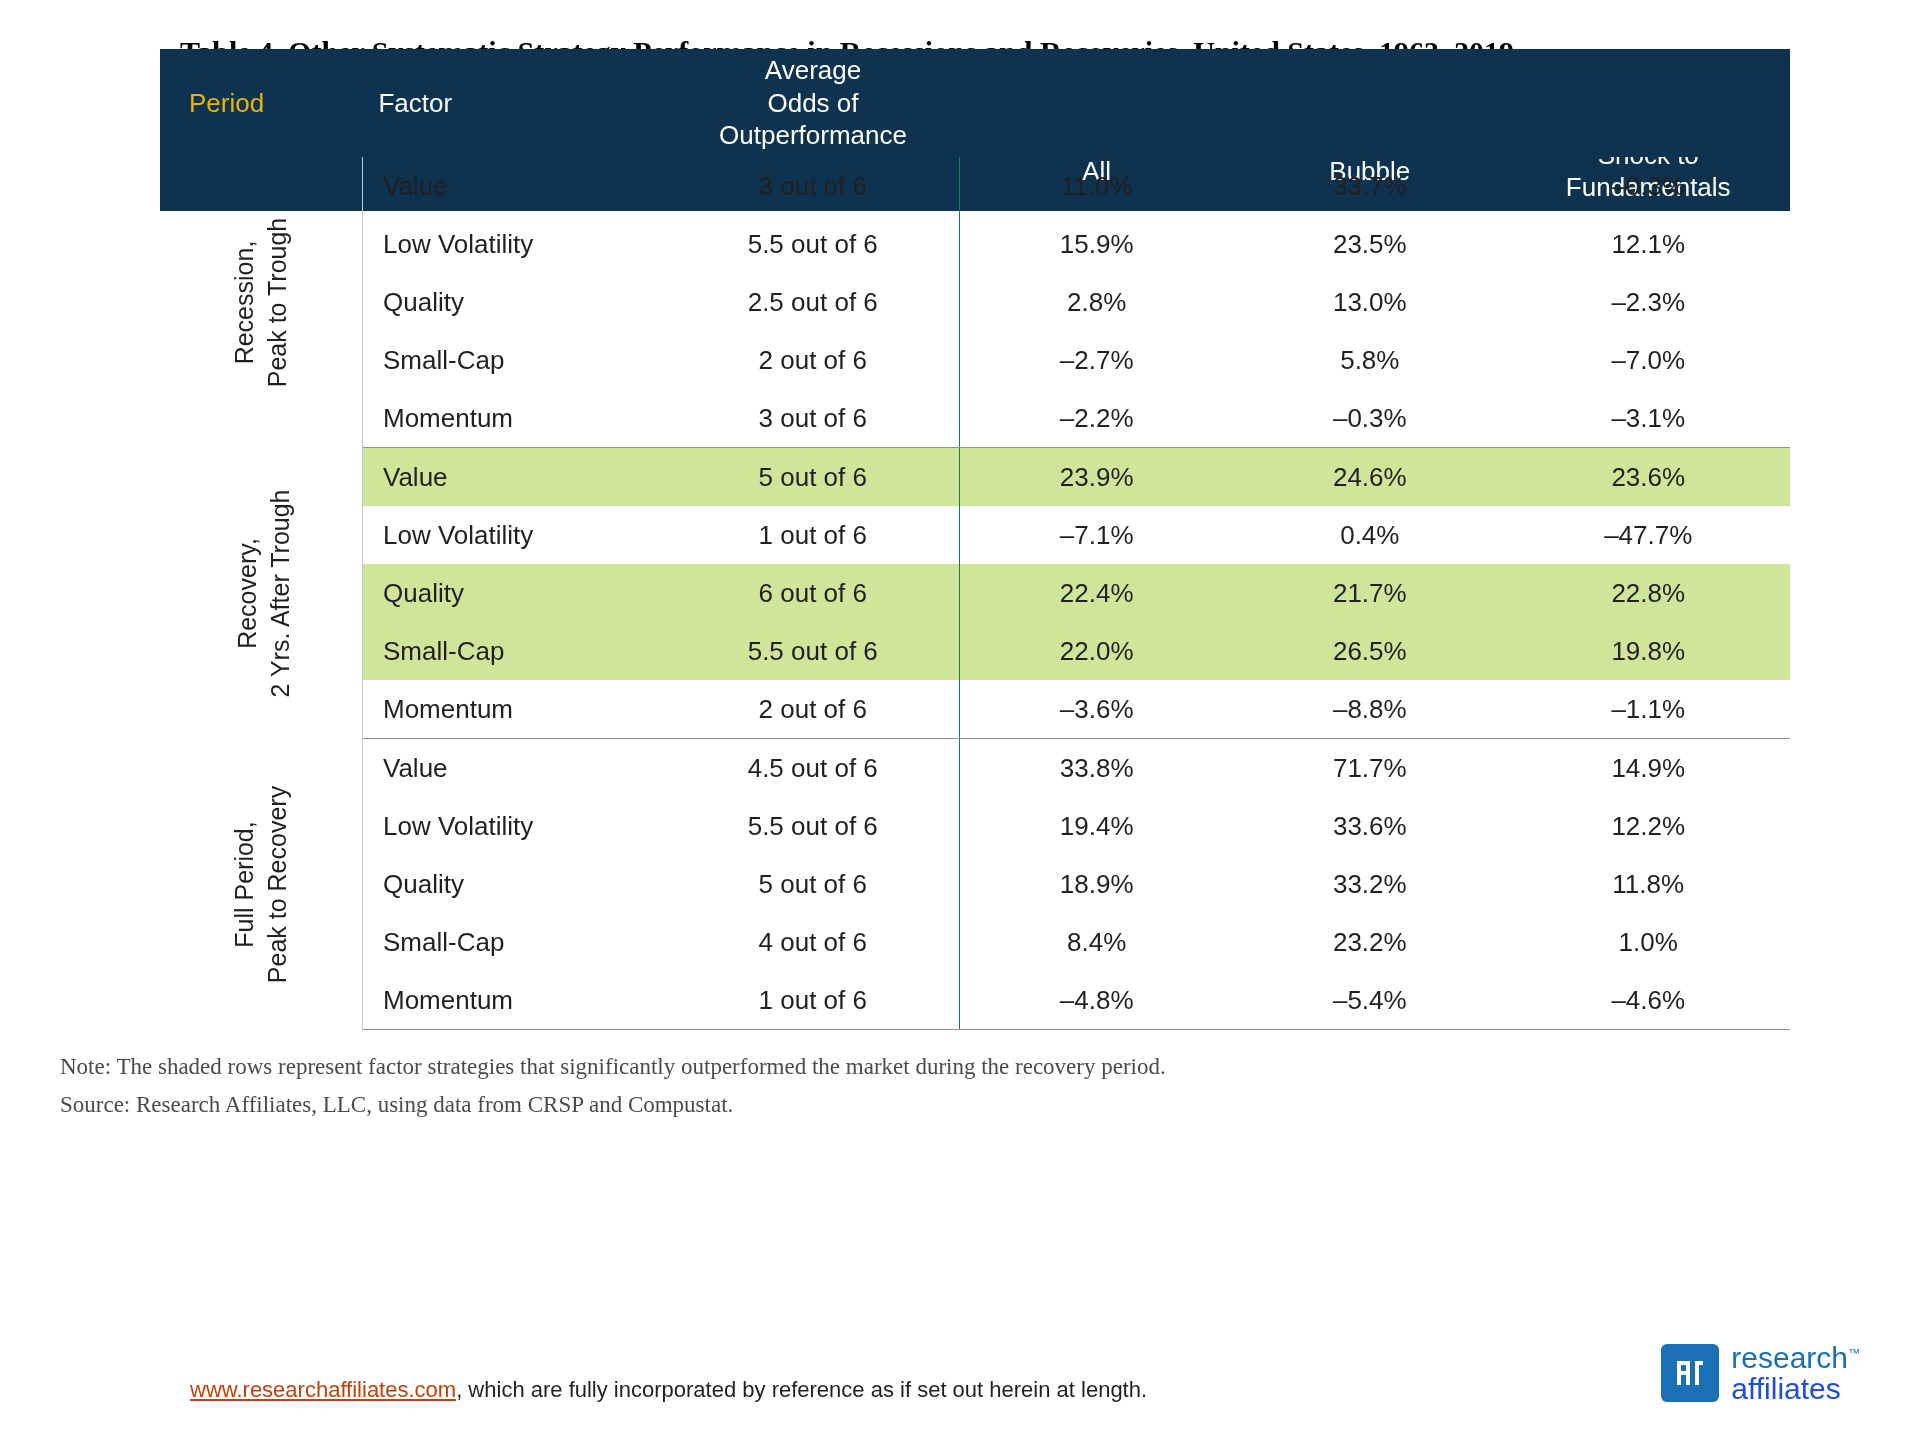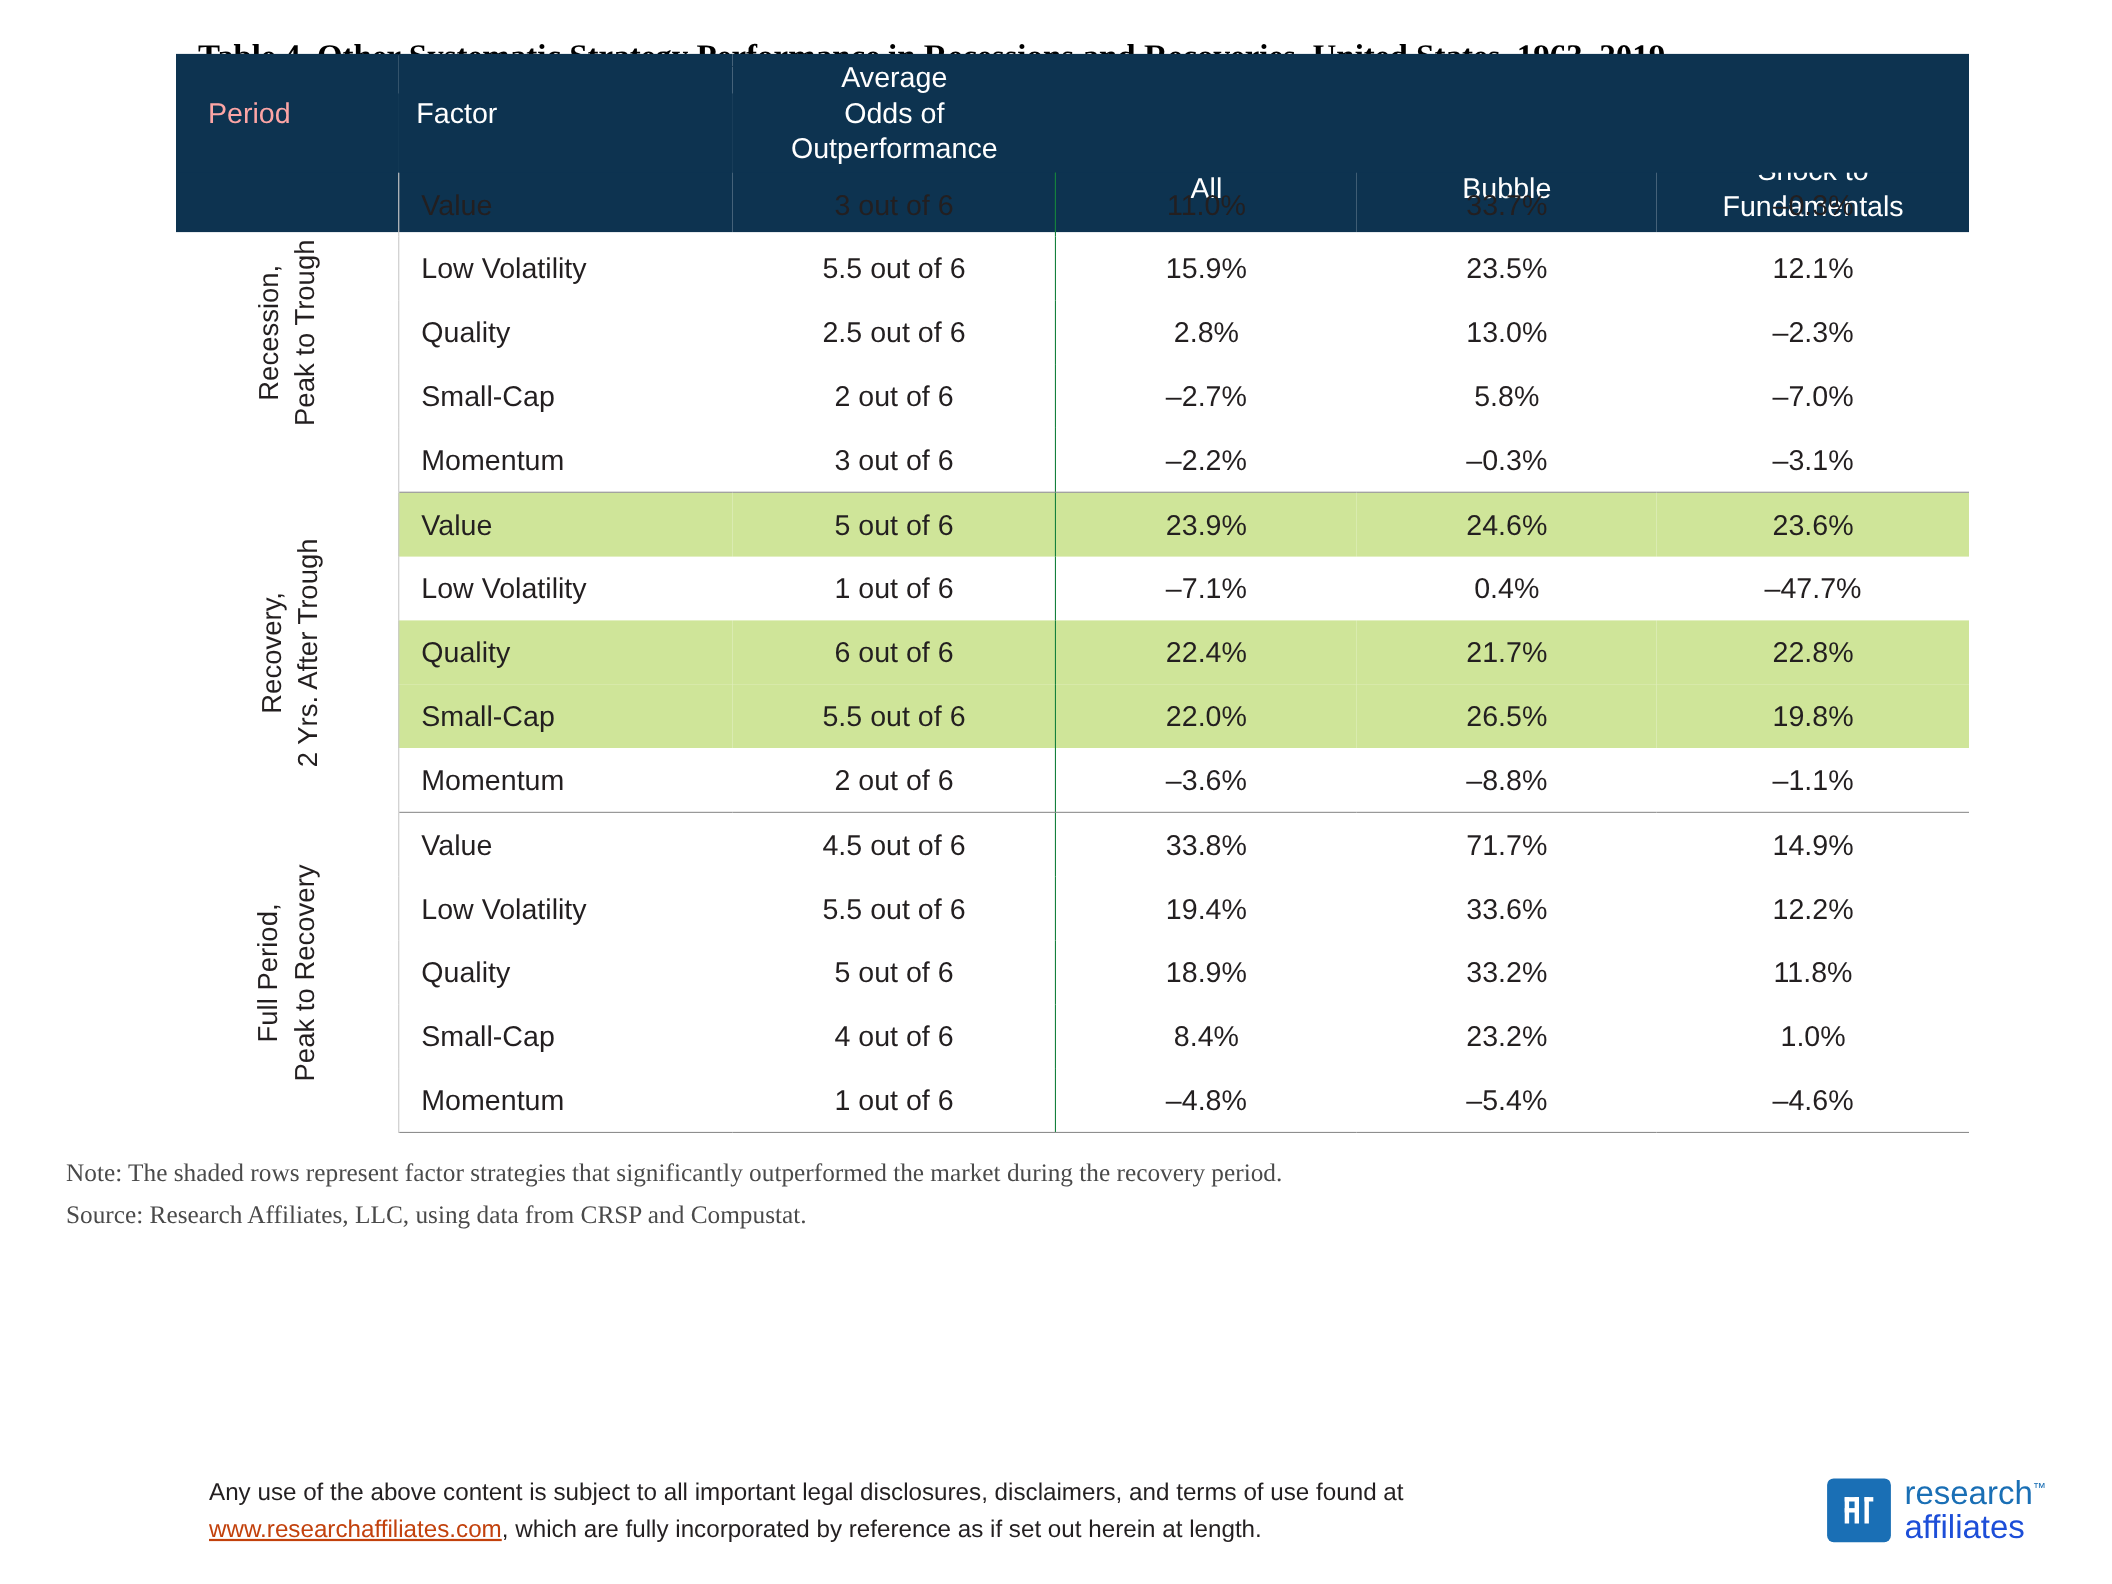--- a/index.html
+++ b/index.html
@@ -242,21 +242,21 @@
       <col class="col-period">
       <col class="col-factor">
       <col class="col-odds">
       <col class="col-all">
       <col class="col-bubble">
       <col class="col-shock">
     </colgroup>
     <tbody>
 
       <tr>
-        <td class="hdr-bg h-period" style="height:108px;vertical-align:middle;color:#fca5a5;border-right:none;padding-left:29px;">Period</td>
+        <td class="hdr-bg h-period" style="height:108px;vertical-align:middle;color:#eab308;border-right:none;padding-left:29px;">Period</td>
         <td class="hdr-bg h-factor" style="height:108px;vertical-align:middle;color:#fff;">Factor</td>
         <td class="hdr-bg h-avgodds" style="height:108px;vertical-align:middle;color:#fff;border-right:none;">
           <div>Average</div>
           <div>Odds of</div>
           <div>Outperformance</div>
         </td>
         <td class="hdr-bg" colspan="3" style="height:108px;"></td>
       </tr>
 
       <tr>
@@ -387,21 +387,21 @@
     </tbody>
   </table>
 
   <div class="notes">
     <div>Note: The shaded rows represent factor strategies that significantly outperformed the market during the recovery period.</div>
     <div>Source: Research Affiliates, LLC, using data from CRSP and Compustat.</div>
   </div>
 
   <div class="footer">
     <div class="footer-text">
-      <span>Any use of the above content is subject to all important legal disclosures, disclaimers, and terms of use found at</span><br>
+      <br>
       <a href="#">www.researchaffiliates.com</a><span>, which are fully incorporated by reference as if set out herein at length.</span>
     </div>
     <div class="logo">
       <div class="logo-mark">
         <svg width="36" height="36" viewBox="0 0 36 36" aria-hidden="true">
           <rect x="5" y="6" width="4" height="24" fill="#ffffff"></rect>
           <rect x="14" y="6" width="4" height="24" fill="#ffffff"></rect>
           <rect x="5" y="6" width="13" height="4" fill="#ffffff"></rect>
           <rect x="5" y="16" width="13" height="4" fill="#ffffff"></rect>
           <rect x="23" y="6" width="4" height="24" fill="#ffffff"></rect>

